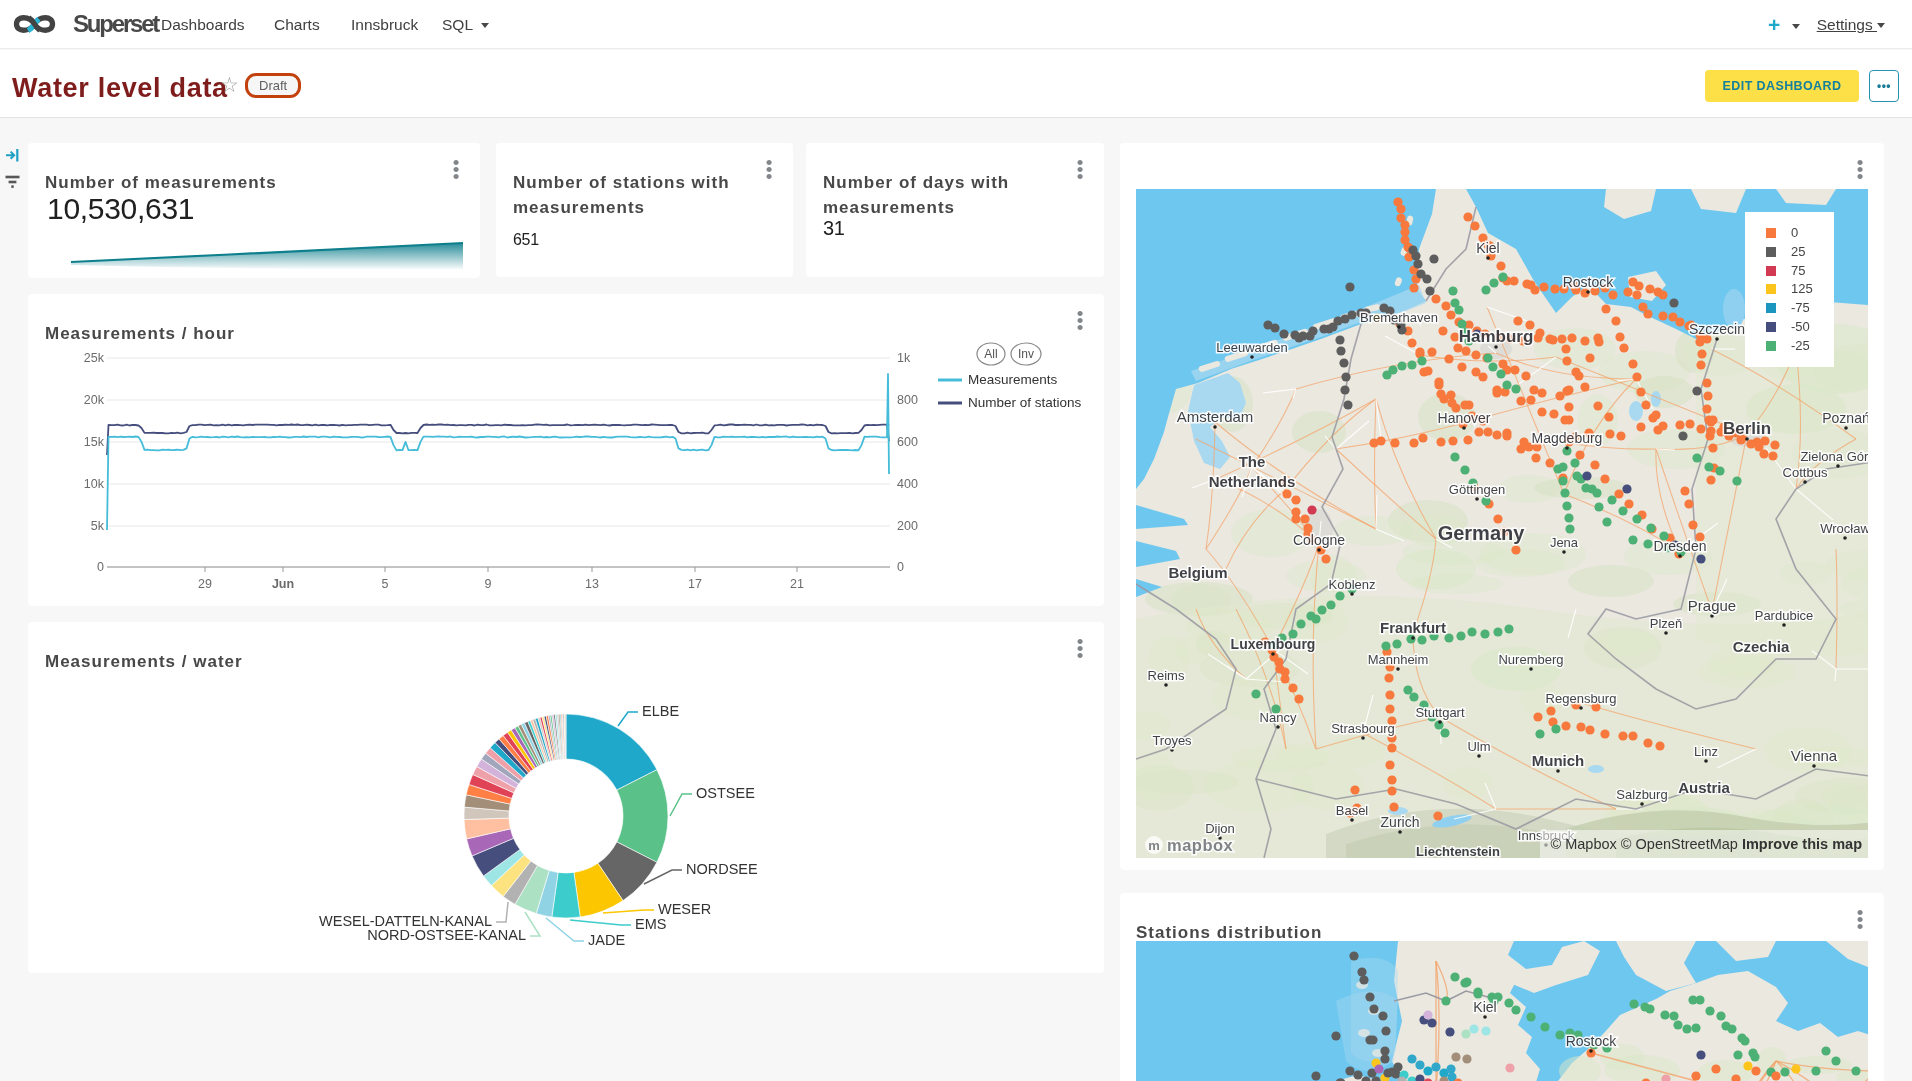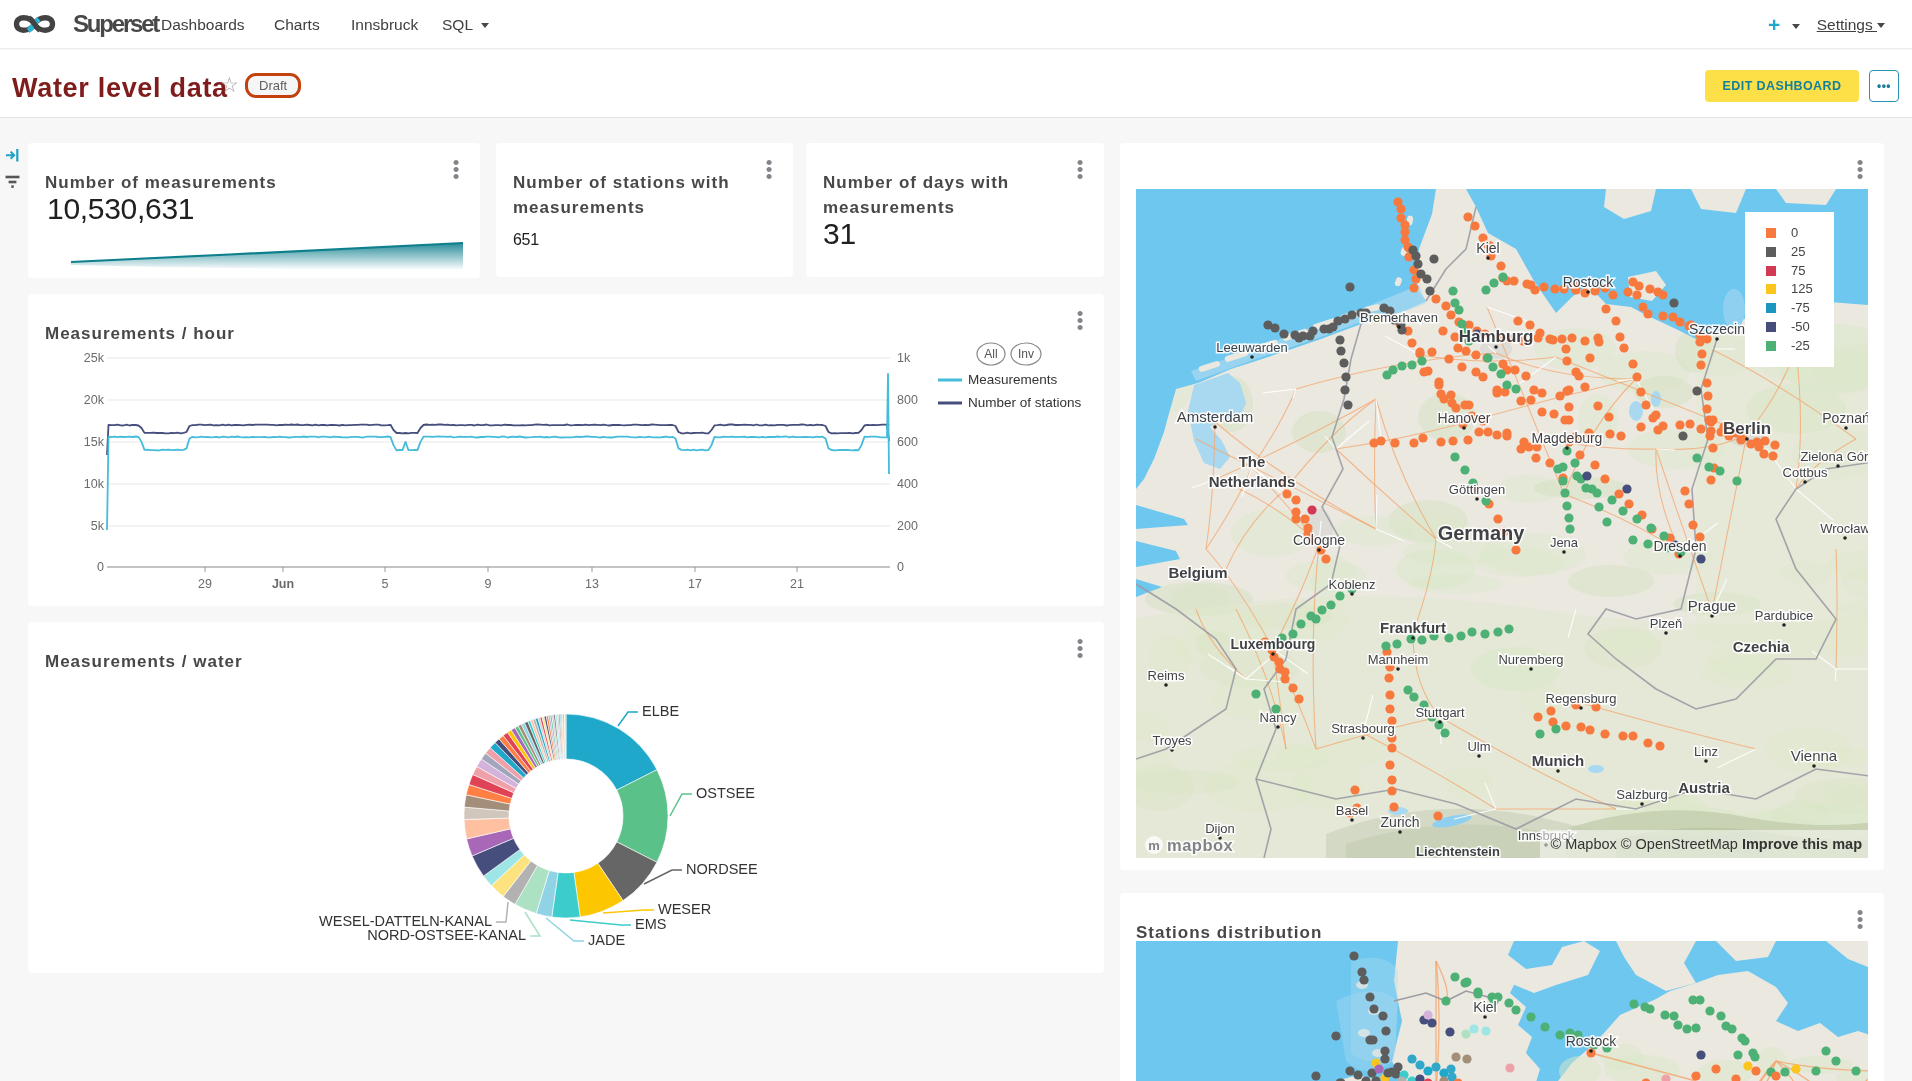--- a/index.html
+++ b/index.html
@@ -117,21 +117,21 @@
     </div>
   <div class="bignum" style="top:74px;font-size:16px;left:17px;margin-top:14px;">651</div>
 </div>
 <div class="card cardC">
   <div class="ctitle">Number of days with<br>measurements</div>
   <div class="kebab">
       <div>•</div>
       <div>•</div>
       <div>•</div>
     </div>
-  <div class="bignum" style="top:74px;font-size:30px;left:17px;">31</div>
+  <div class="bignum" style="top:74px;font-size:20px;left:17px;">31</div>
 </div>
 <div class="card cardD">
   <div class="ctitle">Measurements / hour</div>
   <div class="kebab">
       <div>•</div>
       <div>•</div>
       <div>•</div>
     </div>
   <div style="position:absolute;left:0;top:0;">
       <svg width="1076" height="312" viewBox="0 0 1076 312" font-family="Liberation Sans, sans-serif">

